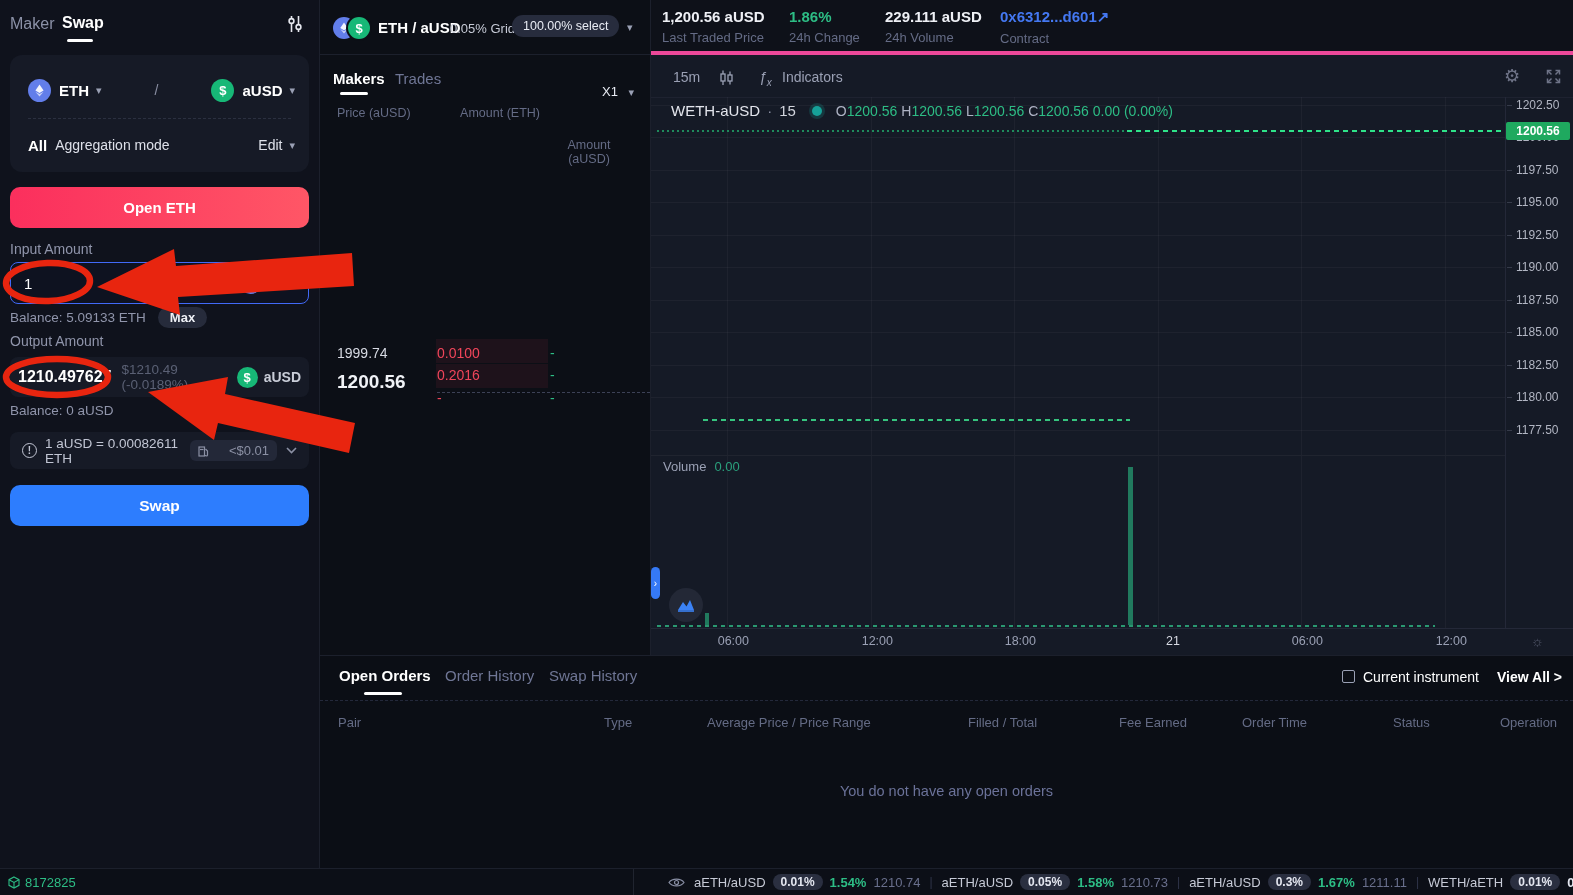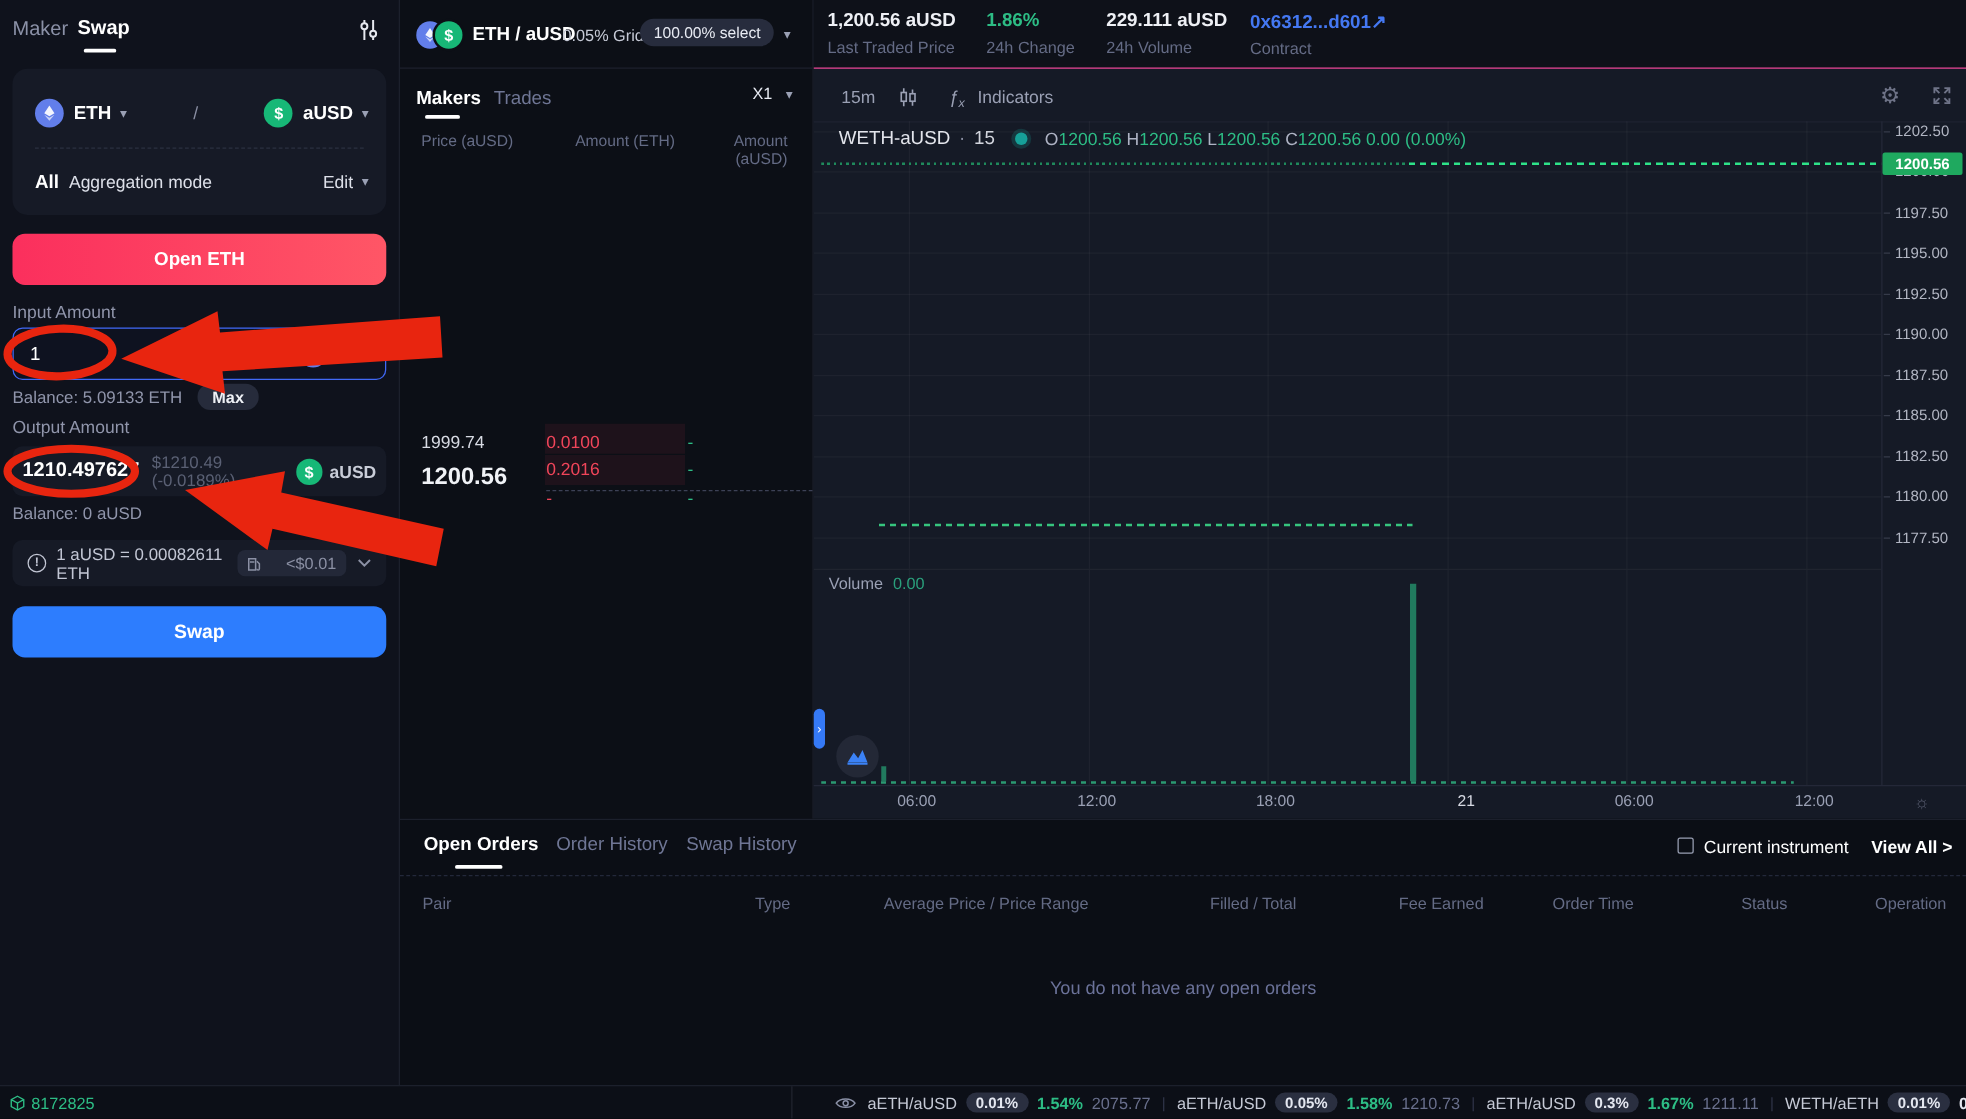--- a/index.html
+++ b/index.html
@@ -61,32 +61,32 @@
   .mid-topbar .coin.eth { left:13px; }
   .mid-topbar .coin.ausd { left:28px; box-shadow:0 0 0 2px #0c0f16; }
   .mt-pair { position:absolute; left:58px; top:19px; font-size:15px; font-weight:bold; color:#fff; }
   .mt-grid { position:absolute; left:130px; top:21px; font-size:13px; color:#c6cad6; }
   .mt-select { position:absolute; left:192px; top:15px; background:#272c3d; border-radius:12px; padding:4px 11px; font-size:12.5px; color:#e8ebf3; cursor:pointer; }
   .mt-caret { position:absolute; left:300px; top:21px; }
 
   .ob-tab-makers { position:absolute; left:13px; top:70px; font-size:15px; font-weight:bold; color:#fff; cursor:pointer; }
   .ob-tab-underline { position:absolute; left:20px; top:92px; width:28px; height:2.5px; background:#fff; border-radius:2px; }
   .ob-tab-trades { position:absolute; left:75px; top:70px; font-size:15px; color:#6f7695; cursor:pointer; }
-  .ob-mult { position:absolute; left:282px; top:67px; font-size:13px; color:#e8ebf3; cursor:pointer; }
+  .ob-mult { position:absolute; left:282px; top:84px; font-size:13px; color:#e8ebf3; cursor:pointer; }
   .ob-head { position:absolute; top:106px; font-size:12.5px; color:#646b85; }
   .ob-band { position:absolute; left:116px; width:112px; height:24px; background:rgba(246,70,93,0.08); }
   .ob-price { position:absolute; left:17px; font-size:14px; color:#d7dae3; }
   .ob-eth { position:absolute; left:117px; width:100px; text-align:left; font-size:14px; color:#f0455a; }
   .ob-ausd { position:absolute; left:230px; font-size:14px; color:#2dbd85; }
   .ob-last { position:absolute; left:17px; top:371px; font-size:19px; font-weight:bold; color:#f0f2f6; }
   .ob-dashed { position:absolute; left:117px; right:0; top:392px; border-top:1px dashed #3c4156; }
 
   
   .chartcol { position:absolute; left:651px; top:0; right:0; height:655px; background:#151a26; }
-  .infobar { position:absolute; left:0; right:0; top:0; height:55px; border-bottom:1px solid #ec4899; background:#0e1119; }
+  .infobar { position:absolute; left:0; right:0; top:0; height:55px; border-bottom:4px solid #ec4899; background:#0e1119; }
   .stat { position:absolute; top:8px; }
   .stat .v { font-size:15px; font-weight:bold; color:#eef0f5; }
   .stat .l { font-size:13px; color:#646b85; margin-top:5px; }
   .stat .v.green { color:#2dbd85; }
   .stat .v.link { color:#4478f2; cursor:pointer; }
 
   .chart { position:absolute; left:0; right:0; top:55px; bottom:0; }
   .ct-toolbar-item { position:absolute; top:14px; font-size:14px; color:#9aa0b4; cursor:pointer; }
   .ct-divider-h { position:absolute; left:0; right:0; height:1px; background:#1e2230; }
   .gridv { position:absolute; top:42px; height:531px; width:1px; background:rgba(255,255,255,0.04); }
@@ -263,21 +263,21 @@
       <span class="caret mt-caret">▾</span>
     </div>
 
     <span class="ob-tab-makers">Makers</span>
     <span class="ob-tab-underline"></span>
     <span class="ob-tab-trades">Trades</span>
     <span class="ob-mult"><span>X1</span> <span class="caret">▾</span></span>
 
     <span class="ob-head" style="left:17px;">Price (aUSD)</span>
     <span class="ob-head" style="left:117px;width:103px;text-align:right;">Amount (ETH)</span>
-    <span class="ob-head" style="left:228px;width:82px;text-align:right;">Amount (aUSD)</span>
+    <span class="ob-head" style="left:228px;width:82px;text-align:center;margin-top:32px;">Amount (aUSD)</span>
 
     <div class="ob-band" style="top:339px;"></div>
     <div class="ob-band" style="top:364px;"></div>
     <span class="ob-price" style="top:345px;">1999.74</span>
     <span class="ob-eth" style="top:345px;">0.0100</span>
     <span class="ob-ausd" style="top:345px;">-</span>
     <span class="ob-eth" style="top:367px;">0.2016</span>
     <span class="ob-ausd" style="top:367px;">-</span>
 
     <span class="ob-last">1200.56</span>
@@ -457,21 +457,21 @@
       <svg class="icon" width="17" height="11" viewBox="0 0 17 11">
           <g stroke="#8a90a6" stroke-width="1.2" fill="none">
             <path d="M1 5.5 C4 1 13 1 16 5.5 C13 10 4 10 1 5.5 Z"></path>
             <circle cx="8.5" cy="5.5" r="2"></circle>
           </g>
         </svg>
       <span class="tk">
         <span class="pair">aETH/aUSD</span>
           <span class="fee">0.01%</span>
           <span class="chg">1.54%</span>
-          <span class="px">2075.77</span>
+          <span class="px">1210.74</span>
       </span>
         <span class="tk-sep">|</span>
       <span class="tk">
         <span class="pair">aETH/aUSD</span>
           <span class="fee">0.05%</span>
           <span class="chg">1.58%</span>
           <span class="px">1210.73</span>
       </span>
         <span class="tk-sep">|</span>
       <span class="tk">

